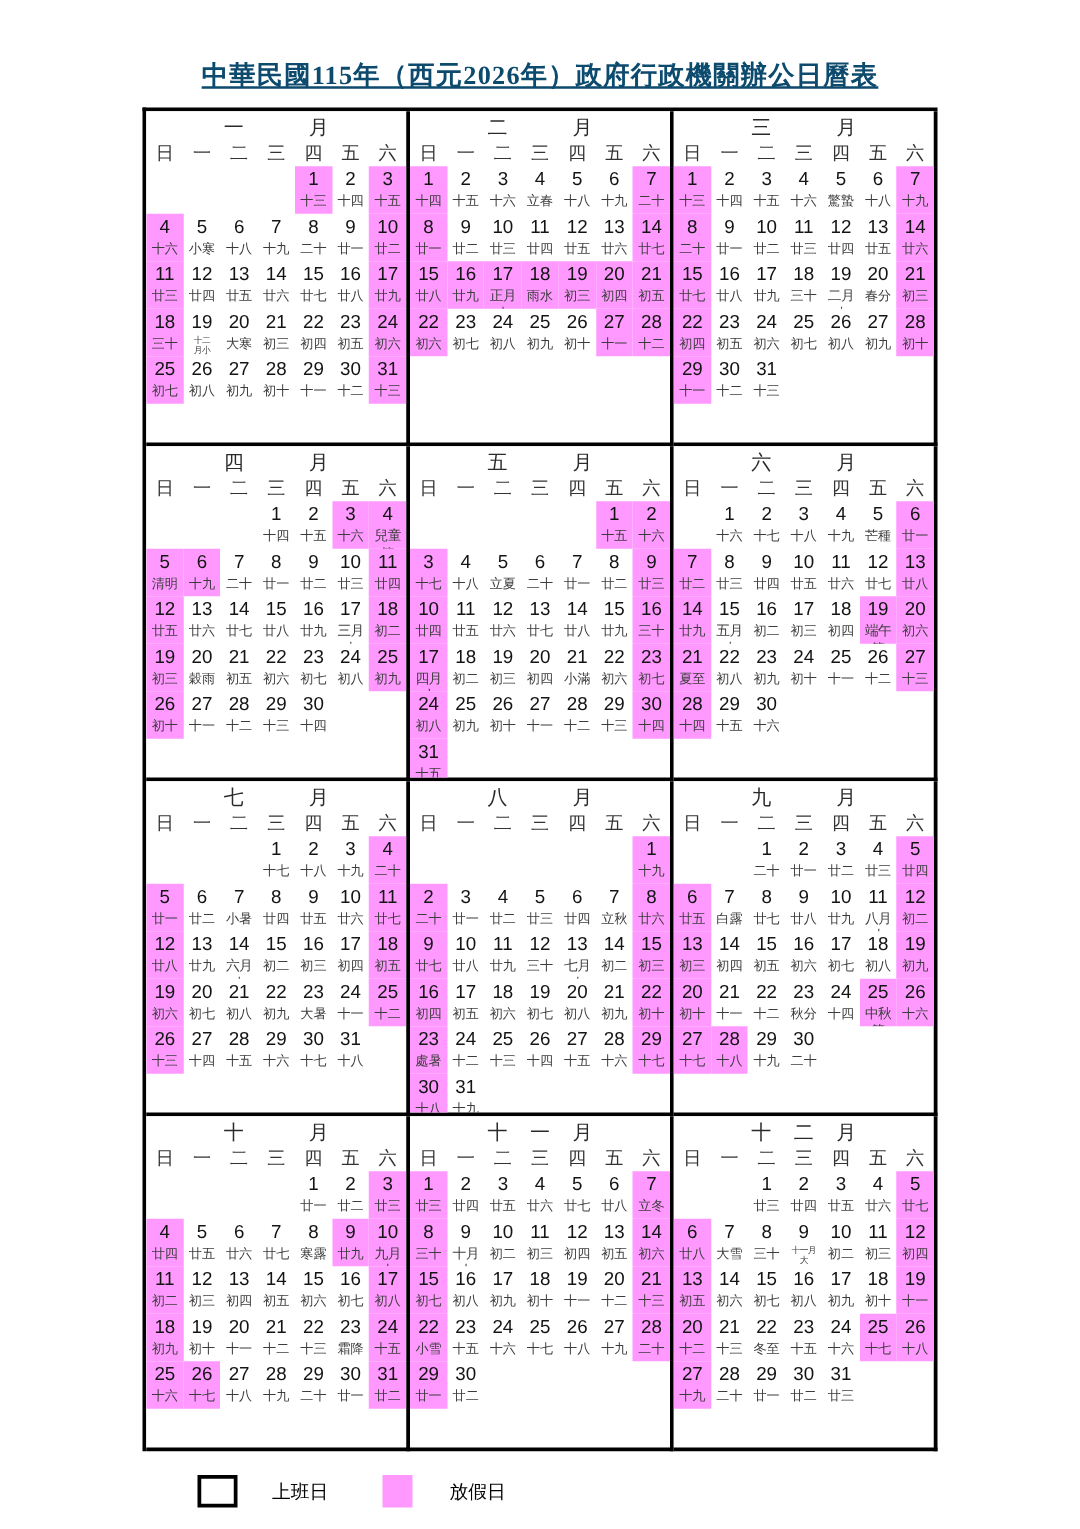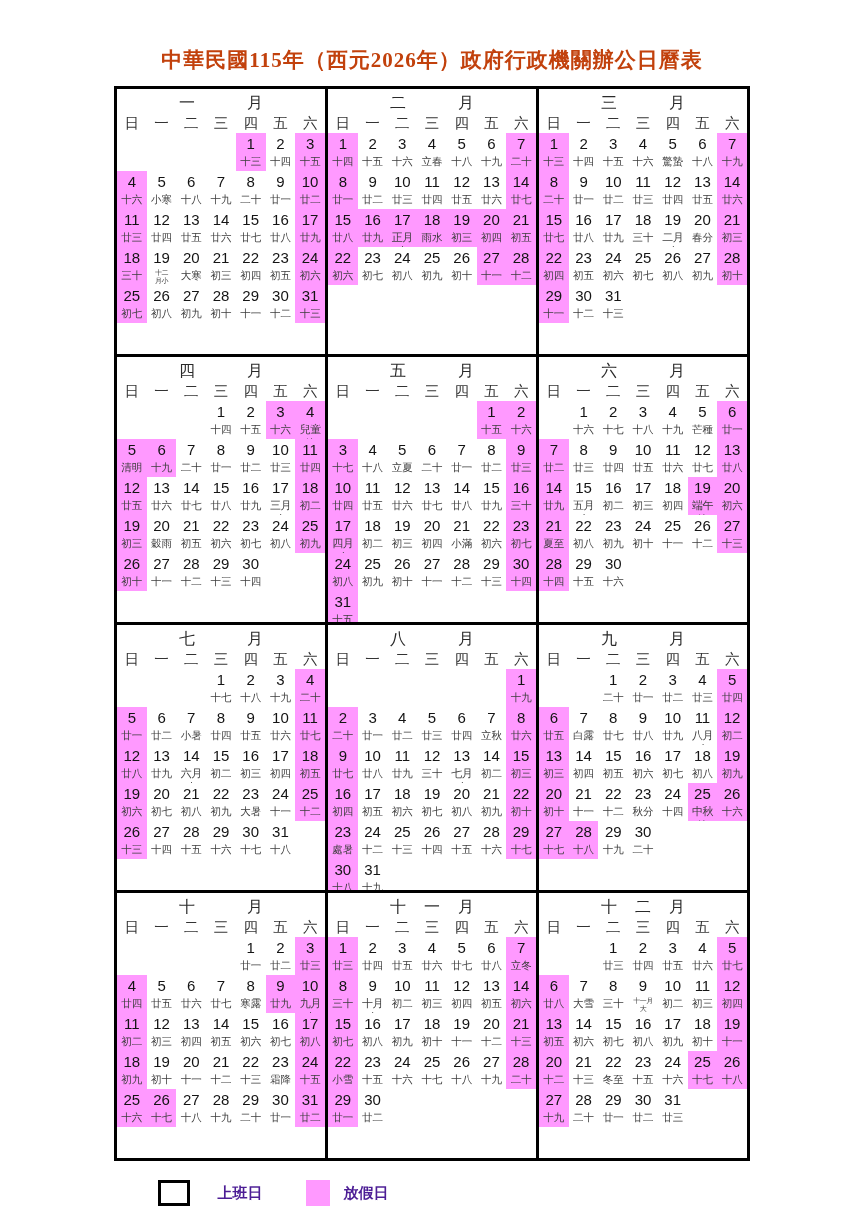--- a/index.html
+++ b/index.html
@@ -4,21 +4,21 @@
 <style>
   html,body{margin:0;padding:0;}
   body{
     width:864px;height:1223px;background:#ffffff;
     font-family:"Liberation Sans","DejaVu Sans",sans-serif;
     color:#141414;overflow:hidden;
   }
   .page-title{
     margin-top:46px;margin-bottom:12px;
     text-align:center;font-family:"Liberation Serif","DejaVu Serif",serif;
-    font-weight:bold;font-size:21px;letter-spacing:1px;color:#c2410c;
+    font-weight:bold;font-size:21px;letter-spacing:1px;color:#0c4a6e;text-decoration:underline;
   }
   .cal{
     width:633px;margin:0 auto;
     border-top:3px solid #000;border-left:3px solid #000;
     display:grid;grid-template-columns:repeat(3,1fr);
   }
   .month{
     border-right:3px solid #000;border-bottom:3px solid #000;
     height:265px;overflow:hidden;background:#fff;
   }
@@ -38,27 +38,27 @@
   .lun{font-size:10.5px;line-height:14px;color:#3c3c3c;}
   .lun.small{font-size:11px;letter-spacing:-0.5px;}
   .lun.tiny{font-size:7px;line-height:7.5px;white-space:pre-line;padding-top:1px;letter-spacing:-0.5px;}
   .legend{
     width:633px;margin:16px auto 0;display:flex;align-items:center;height:32px;
   }
   .box-work{
     width:26px;height:20px;border:3px solid #000;background:#fff;
     margin-left:42px;flex:0 0 auto;
   }
-  .legend-label{font-size:15px;color:#4c1d95;font-weight:bold;}
+  .legend-label{font-size:15px;color:#000000;}
   .lbl-work{margin-left:28px;}
   .box-hol{
     width:24px;height:26px;background:var(--holiday,#ff99ff);
     margin-left:43px;flex:0 0 auto;
   }
-  .lbl-hol{margin-left:14px;}
+  .lbl-hol{margin-left:30px;}
 </style>
 </head>
 <body>
 
 <div class="page-title">中華民國115年（西元2026年）政府行政機關辦公日曆表</div>
 
 <div class="cal">
     <div class="month">
       <div class="month-name">
         <span>一</span>

